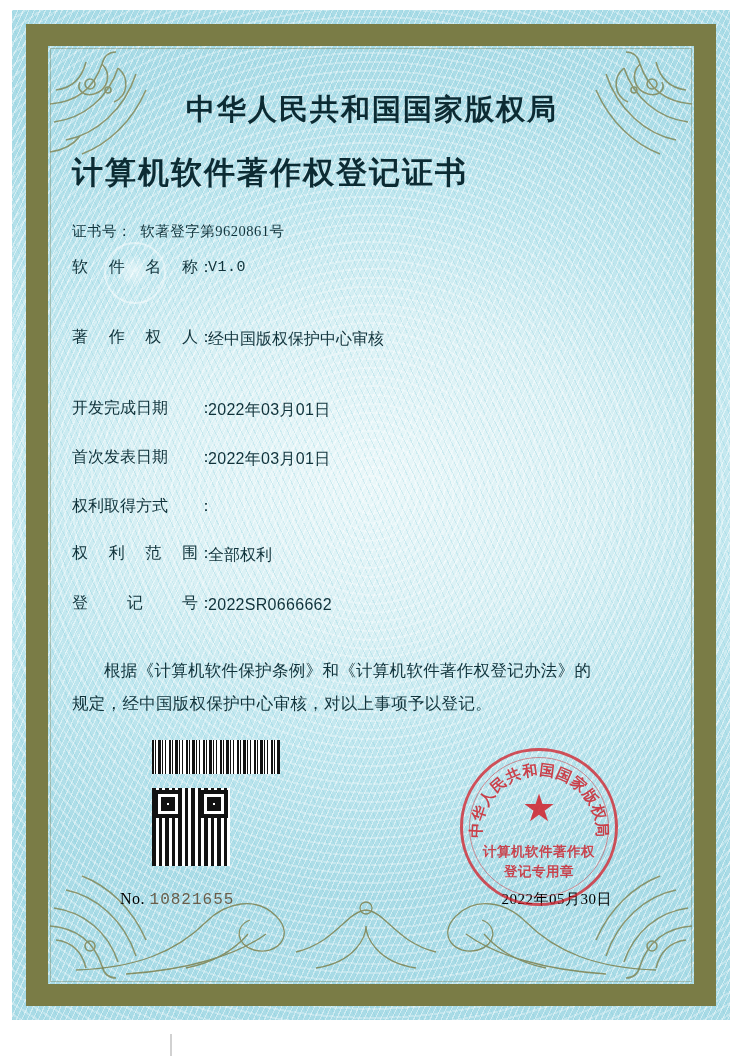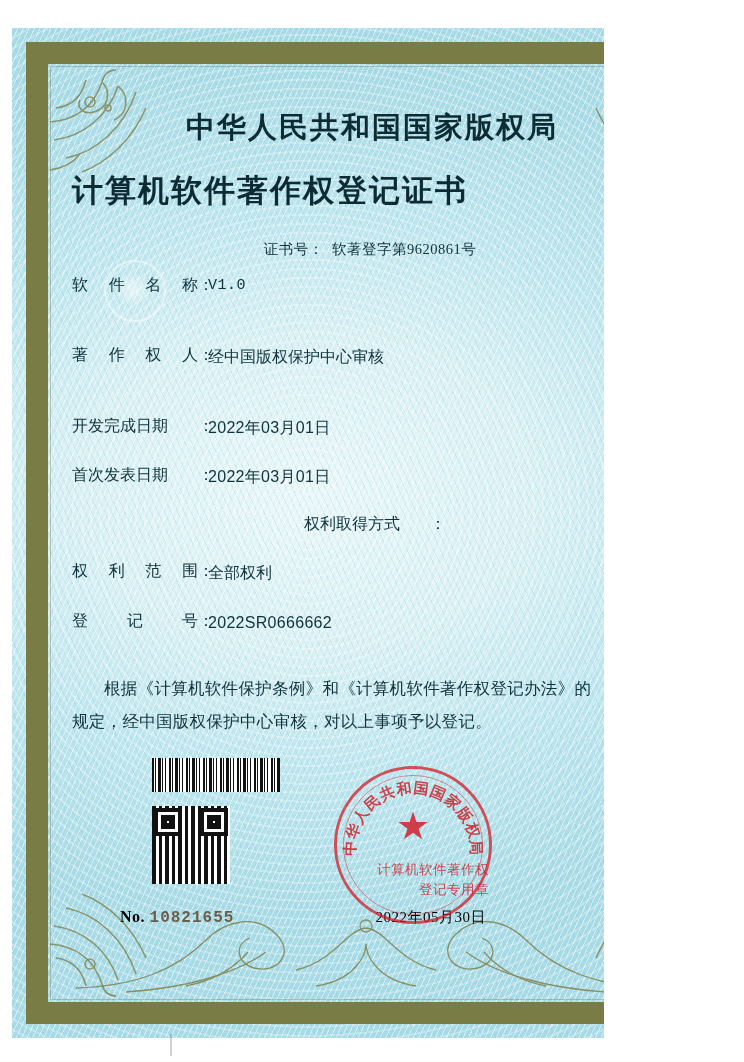--- a/index.html
+++ b/index.html
@@ -18,22 +18,22 @@
     position: relative;
     width: 744px;
     height: 1062px;
     background: #ffffff;
   }
 
   
   .cert {
     position: absolute;
     left: 12px;
-    top: 28px;
-    width: 592px;
+    top: 10px;
+    width: 718px;
     height: 1010px;
     background:
       radial-gradient(ellipse 600px 420px at 50% 46%, #eaf7f9 0%, #d9f0f4 38%, #bfe6ee 65%, #a9dbe6 100%);
     overflow: hidden;
   }
 
   
   .cert::before {
     content: "";
     position: absolute;
@@ -134,21 +134,21 @@
     font-family: "Liberation Serif", serif;
     font-size: 31px;
     font-weight: bold;
     letter-spacing: 2px;
     margin-top: 22px;
     color: #0c2b33;
   }
 
   .cert-no {
     margin-top: 28px;
-    text-align: center;
+    text-align: left;
     font-size: 14.5px;
     letter-spacing: .5px;
     padding-right: 4px;
   }
   .cert-no .label { margin-right: 4px; }
   .cert-no .value { font-family: "Liberation Serif", serif; }
 
   .fields {
     margin-top: 16px;
   }
@@ -176,21 +176,21 @@
     line-height: 1.45;
     word-break: break-all;
   }
   .fvalue .ver {
     display: block;
     font-family: "Liberation Mono", monospace;
     font-size: 15px;
     letter-spacing: 0.5px;
   }
   .gap-lg { height: 44px; }
-  .row-tall { margin-bottom: 26px; justify-content: center; }
+  .row-tall { margin-bottom: 26px; }
 
   .mono {
     font-family: Liberation Sans, sans-serif;
     letter-spacing: .3px;
   }
 
   .statement {
     margin-top: 38px;
     font-size: 16.5px;
     line-height: 2.0;
@@ -237,21 +237,20 @@
   }
   .qr::before { left: 2px; top: 2px; }
   .qr::after { right: 2px; top: 2px; }
 
   .no-line {
     position: absolute;
     left: 108px;
     top: 880px;
     font-size: 16px;
     letter-spacing: .5px;
-    font-weight: bold;
   }
   .no-line .num {
     font-family: "Liberation Mono", monospace;
     color: #6a5e4a;
     letter-spacing: 1px;
   }
 
   .date-line {
     position: absolute;
     right: 118px;
@@ -293,23 +292,23 @@
   .seal-arc text {
     font-family: "Liberation Serif", serif;
     font-size: 15px;
     font-weight: bold;
     fill: rgba(205,25,35,0.88);
     letter-spacing: 1px;
   }
   .seal-l1, .seal-l2 {
     position: absolute;
     width: 100%;
-    text-align: right;
+    text-align: center;
     font-size: 13.5px;
-    font-weight: normal;
+    font-weight: bold;
     letter-spacing: .5px;
   }
   .seal-l1 { top: 92px; }
   .seal-l2 { top: 112px; }
 
   
   .watermark {
     position: absolute;
     left: 92px;
     top: 232px;

